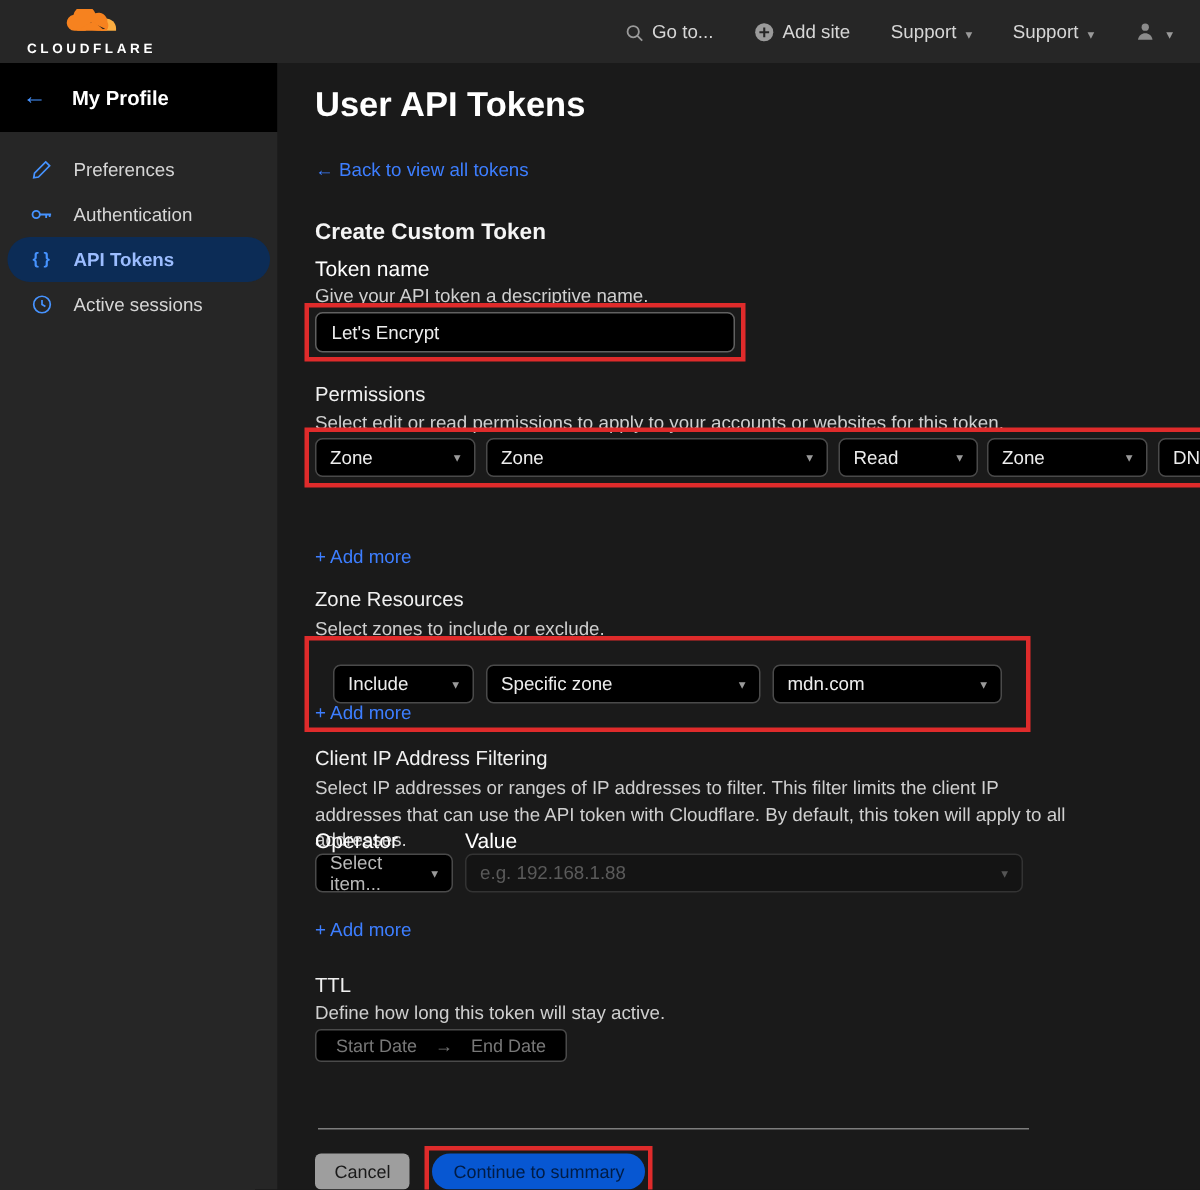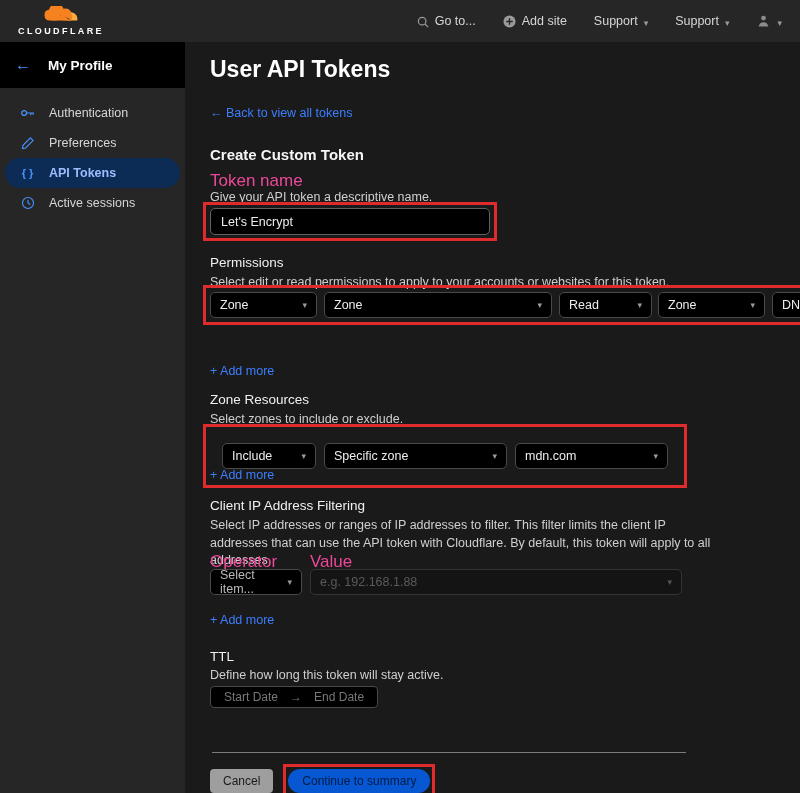--- a/index.html
+++ b/index.html
@@ -43,21 +43,21 @@
   .braces { font-size:11px; font-weight:bold; letter-spacing:0px; }
 
   
   .main { flex:1; position:relative; background:#1a1a1a; color:#d6d6d6; }
   .abs { position:absolute; }
   .page-title { font-size:23px; font-weight:600; color:#fff; margin:0; }
   .link { color:#3d7eff; font-size:12.5px; text-decoration:none; cursor:pointer; }
   .form-title { font-size:15px; font-weight:bold; color:#f5f5f5; }
   .sec-h { font-size:13.5px; color:#f0f0f0; }
   .desc { font-size:12.5px; color:#cfcfcf; }
-  .label-sm { font-size:17px; color:#ec4899; }
+  .label-sm { font-size:14px; color:#ffffff; }
 
   .redbox { border:3px solid #df2b2b; }
   .tokenbox { padding:3px 4px; display:inline-block; }
   .text-input {
     width:280px; height:27px; background:#000;
     border:1px solid #616161; border-radius:5px;
     color:#ededed; font-size:12.5px; padding:0 10px;
     font-family:"Liberation Sans", sans-serif;
   }
   .select {
@@ -161,34 +161,34 @@
 <div class="app">
 
   <div class="sidebar">
     <div class="profile-band">
       <span class="back-arrow">←</span>
       <span class="band-title">My Profile</span>
     </div>
     <div class="menu">
       <div class="menu-item">
         <span class="mi-icon">
+          <svg width="14" height="14" viewBox="0 0 16 16">
+              <path d="M10.8 2.2l3 3L5.3 13.7l-3.6.6.6-3.6z" fill="none" stroke="#4693ff" stroke-width="1.3"></path>
+            </svg>
+        </span>
+        <span>Preferences</span>
+      </div>
+      <div class="menu-item">
+        <span class="mi-icon">
           <svg width="15" height="14" viewBox="0 0 16 14">
               <circle cx="4.4" cy="7" r="2.6" fill="none" stroke="#4693ff" stroke-width="1.3"></circle>
               <path d="M7 7h8M11.5 7v2.4M14 7v1.8" stroke="#4693ff" stroke-width="1.3" fill="none"></path>
             </svg>
         </span>
         <span>Authentication</span>
-      </div>
-      <div class="menu-item">
-        <span class="mi-icon">
-          <svg width="14" height="14" viewBox="0 0 16 16">
-              <path d="M10.8 2.2l3 3L5.3 13.7l-3.6.6.6-3.6z" fill="none" stroke="#4693ff" stroke-width="1.3"></path>
-            </svg>
-        </span>
-        <span>Preferences</span>
       </div>
       <div class="menu-item active">
         <span class="mi-icon braces" style="color:#4693ff;">{ }</span>
         <span>API Tokens</span>
       </div>
       <div class="menu-item">
         <span class="mi-icon">
           <svg width="14" height="14" viewBox="0 0 16 16">
               <circle cx="8" cy="8" r="6.3" fill="none" stroke="#4693ff" stroke-width="1.3"></circle>
               <path d="M8 4.5V8l2.6 1.6" fill="none" stroke="#4693ff" stroke-width="1.3"></path>

